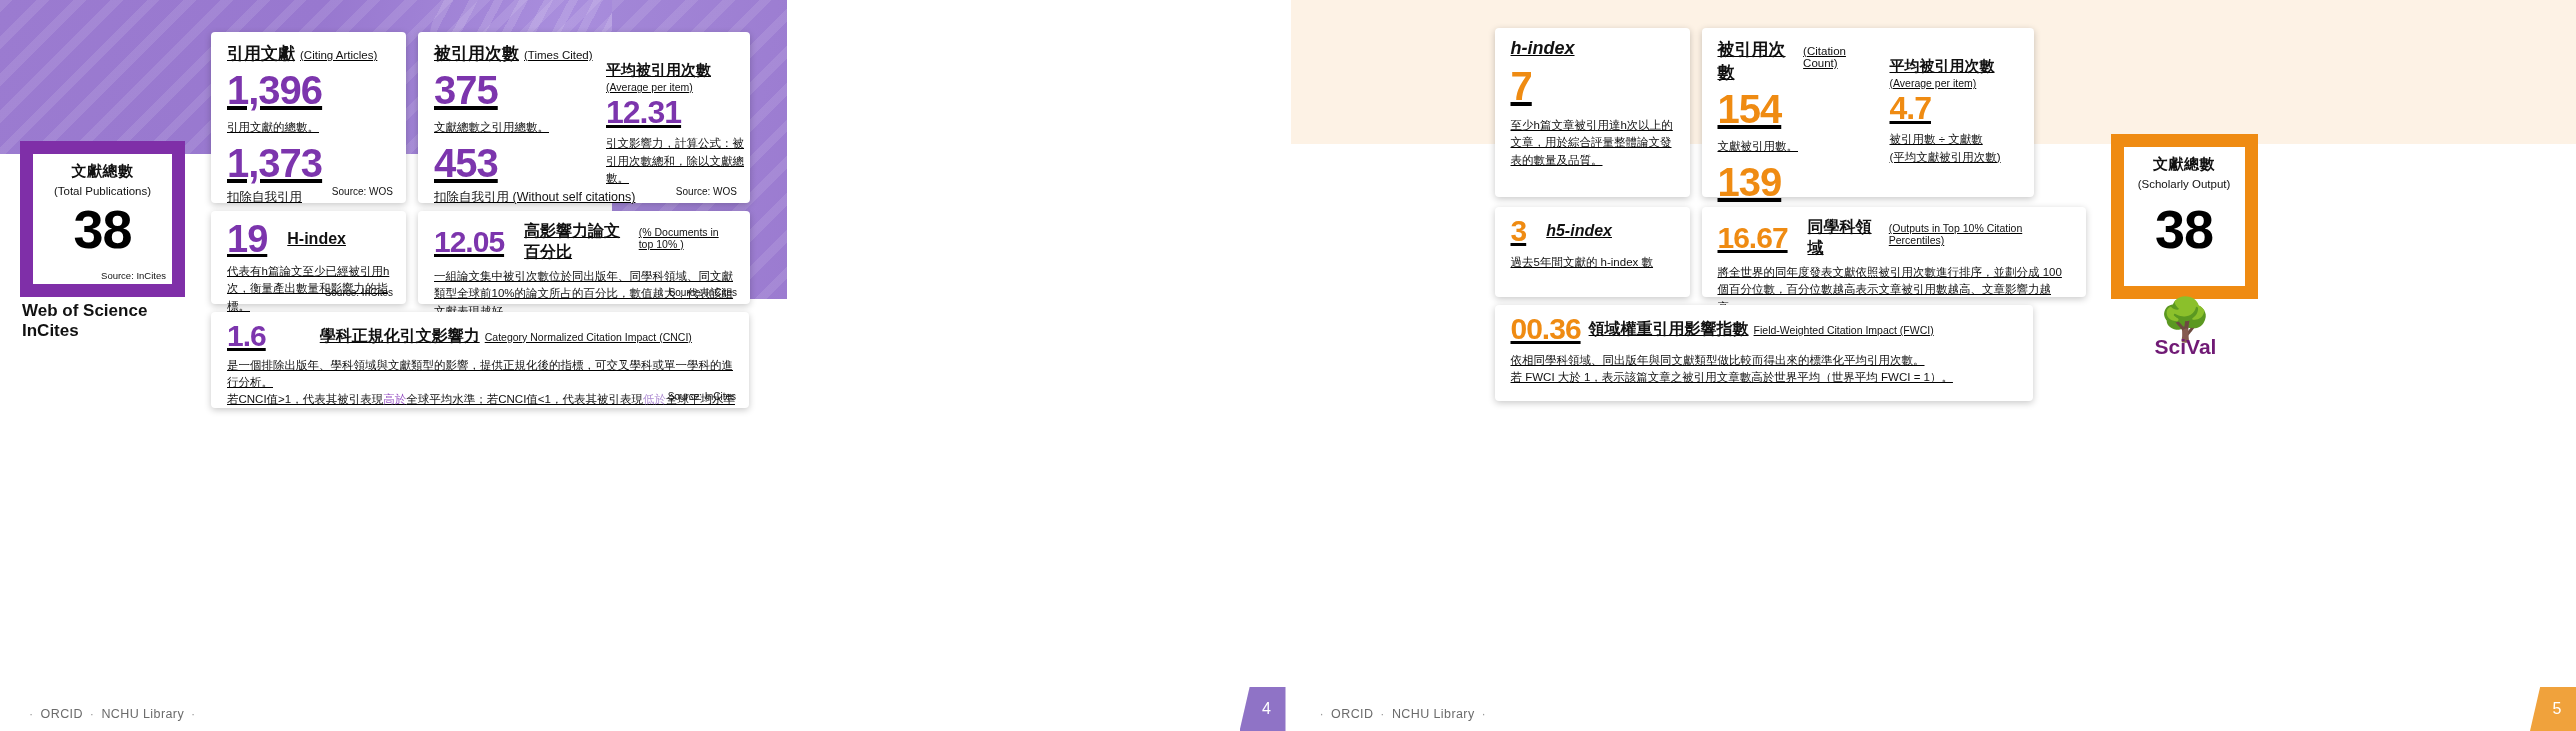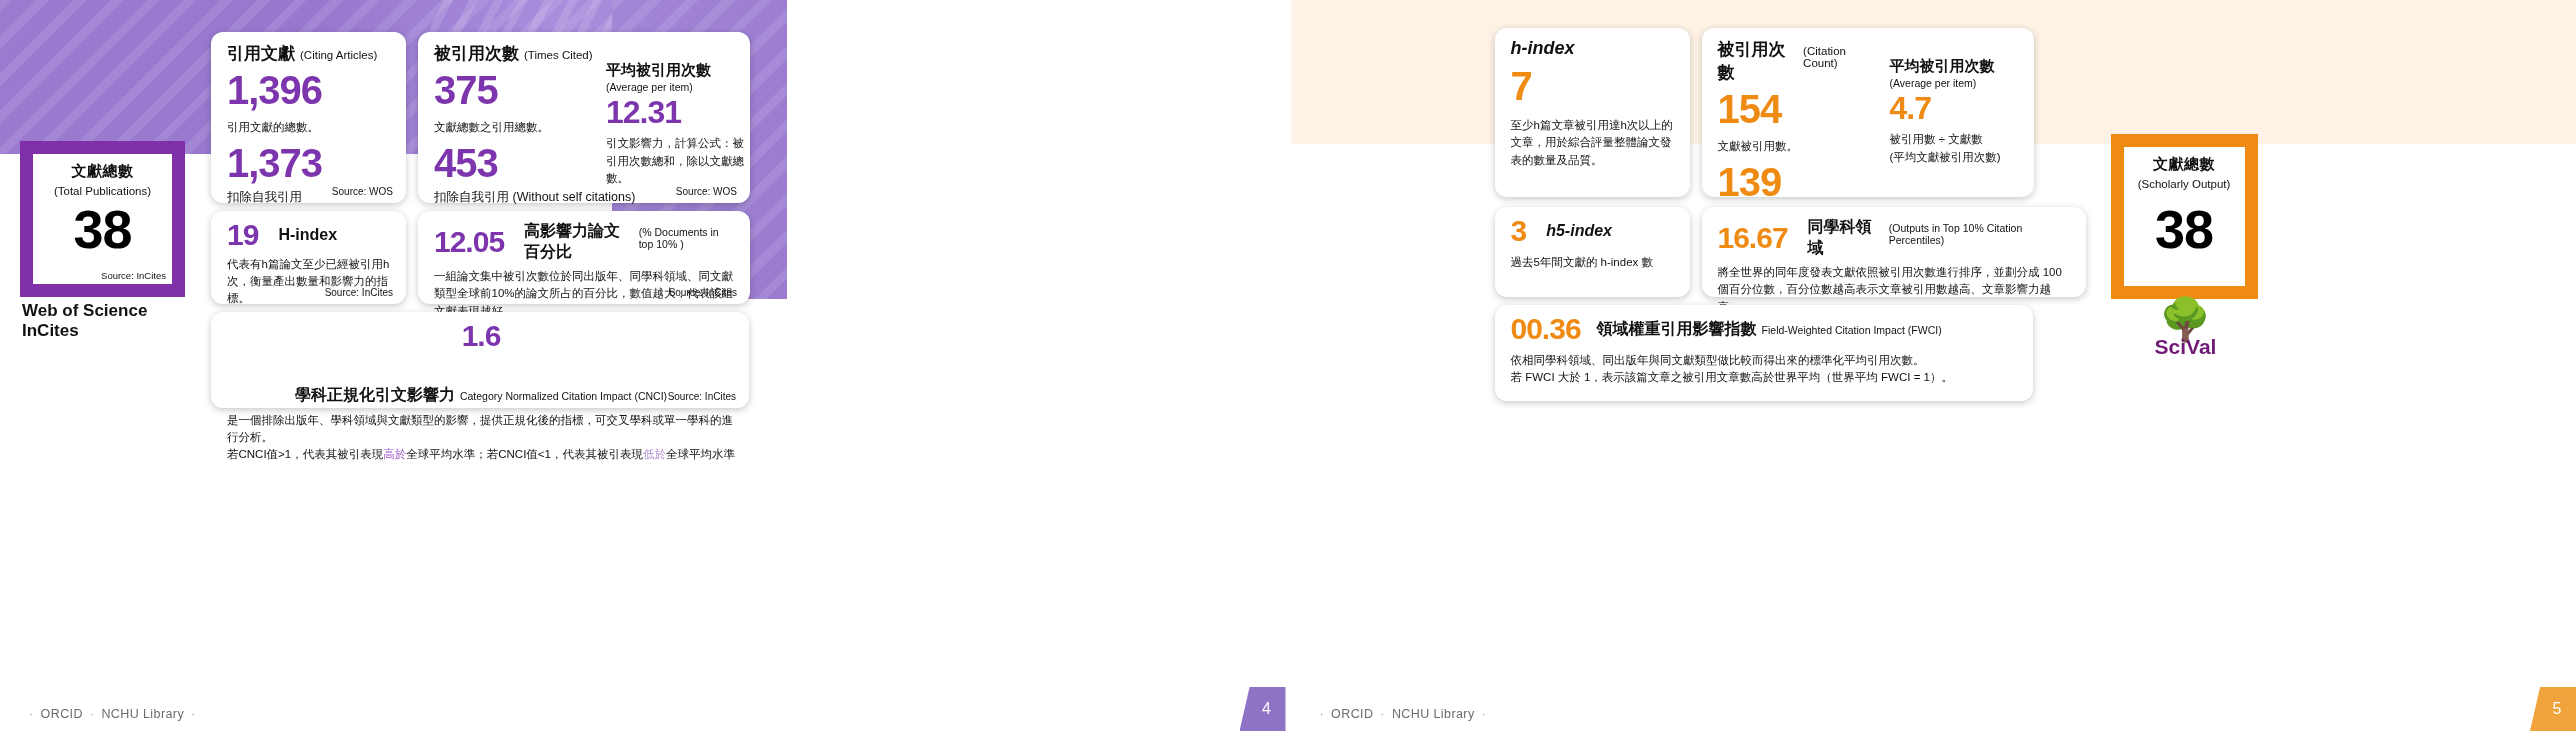--- a/index.html
+++ b/index.html
@@ -59,23 +59,24 @@
     font-size: 17px; font-weight: 800; color:#111; line-height: 1.15; text-align:left;
   }
 
   
   .scival { position:absolute; left:823px; top:299px; width:144px; text-align:center; }
   .scival .tree { font-size: 42px; line-height:1; color:#5b5b5b; }
   .scival .word { font-size: 21px; font-weight: 700; color:#701a75; margin-top:-6px;}
 
   
   .card {
-    position: absolute; background:#fff; border-radius: 12px;
+    position: absolute; background:#fff; border-radius: 4px;
     box-shadow: 0 2px 7px rgba(0,0,0,0.22);
     padding: 10px 14px 8px 16px;
+    text-decoration: underline;
   }
   .card .src {
     position:absolute; right:13px; bottom:6px; font-size:10px; color:#111;
     font-family:"Liberation Sans", sans-serif;
   }
   .ttl { font-size:17px; font-weight:800; color:#111; display:flex; align-items:baseline; gap:5px;}
   .ttl .en { font-size:11.5px; font-weight:400; color:#111; }
   .big { font-weight:900; line-height:.95; letter-spacing:-1px; }
   .purple-num { color:#7c35ad; }
   .orange-num { color:#ef8b12; }
@@ -163,41 +164,41 @@
           <div class="subttl-en">(Average  per item)</div>
           <div class="big purple-num" style="font-size:32px; margin-top:4px;">12.31</div>
           <div class="desc" style="margin-top:8px; width:149px;">引文影響力，計算公式：被引用次數總和，除以文獻總數。</div>
         </div>
       </div>
       <div class="src">Source: WOS</div>
     </div>
 
     <div class="card" style="left:211px; top:211px; width:195px; height:93px;">
       <div class="inline-head">
-        <div class="big purple-num" style="font-size:30px;">19</div>
+        <div class="big purple-num" style="font-size:38px;">19</div>
         <div class="lbl">H-index</div>
       </div>
       <div class="desc" style="margin-top:6px;">代表有h篇論文至少已經被引用h次，衡量產出數量和影響力的指標。</div>
       <div class="src">Source: InCites</div>
     </div>
 
     <div class="card" style="left:418px; top:211px; width:332px; height:93px;">
       <div class="inline-head">
         <div class="big purple-num" style="font-size:30px;">12.05</div>
         <div class="lbl">
           <span>高影響力論文百分比</span>
           <span class="en">(% Documents in top 10% )</span>
         </div>
       </div>
       <div class="desc" style="margin-top:5px;">一組論文集中被引次數位於同出版年、同學科領域、同文獻類型全球前10%的論文所占的百分比，數值越大，代表該組文獻表現越好。</div>
       <div class="src">Source: InCites</div>
     </div>
 
     <div class="card" style="left:211px; top:312px; width:538px; height:96px;">
-      <div class="inline-head" style="gap:34px;flex-direction:column;">
+      <div class="inline-head" style="gap:54px;">
         <div class="big purple-num" style="font-size:30px;">1.6</div>
         <div class="lbl">
           <span>學科正規化引文影響力</span>
           <span class="en">Category Normalized Citation Impact  (CNCI)</span>
         </div>
       </div>
       <div class="desc" style="margin-top:6px;">是一個排除出版年、學科領域與文獻類型的影響，提供正規化後的指標，可交叉學科或單一學科的進行分析。</div>
       <div class="desc"><span>若CNCI值&gt;1，代表其被引表現</span><span class="hi-high">高於</span><span>全球平均水準；若CNCI值&lt;1，代表其被引表現</span><span class="hi-low">低於</span><span>全球平均水準</span></div>
       <div class="src">Source: InCites</div>
     </div>
@@ -273,21 +274,21 @@
         <div class="big orange-num" style="font-size:30px;">16.67</div>
         <div class="lbl">
           <span>同學科領域</span>
           <span class="en">(Outputs in Top 10% Citation Percentiles)</span>
         </div>
       </div>
       <div class="desc" style="margin-top:5px;">將全世界的同年度發表文獻依照被引用次數進行排序，並劃分成 100 個百分位數，百分位數越高表示文章被引用數越高、文章影響力越高。</div>
     </div>
 
     <div class="card" style="left:204px; top:305px; width:538px; height:96px;">
-      <div class="inline-head" style="gap:16px;text-align:center;">
+      <div class="inline-head" style="gap:8px;text-align:center;">
         <div class="big orange-num" style="font-size:30px;">00.36</div>
         <div class="lbl">
           <span>領域權重引用影響指數</span>
           <span class="en">Field-Weighted Citation Impact (FWCI)</span>
         </div>
       </div>
       <div class="desc" style="margin-top:8px;">依相同學科領域、同出版年與同文獻類型做比較而得出來的標準化平均引用次數。</div>
       <div class="desc">若 FWCI 大於 1，表示該篇文章之被引用文章數高於世界平均（世界平均 FWCI = 1）。</div>
     </div>
 

